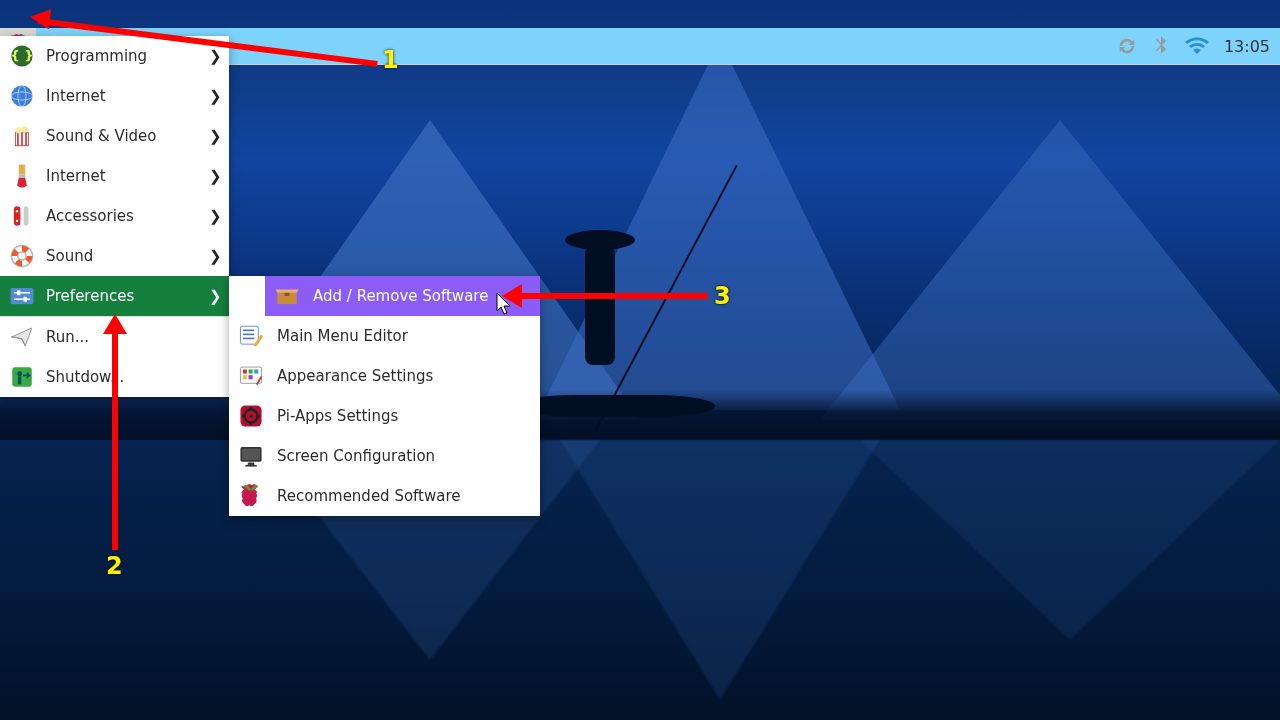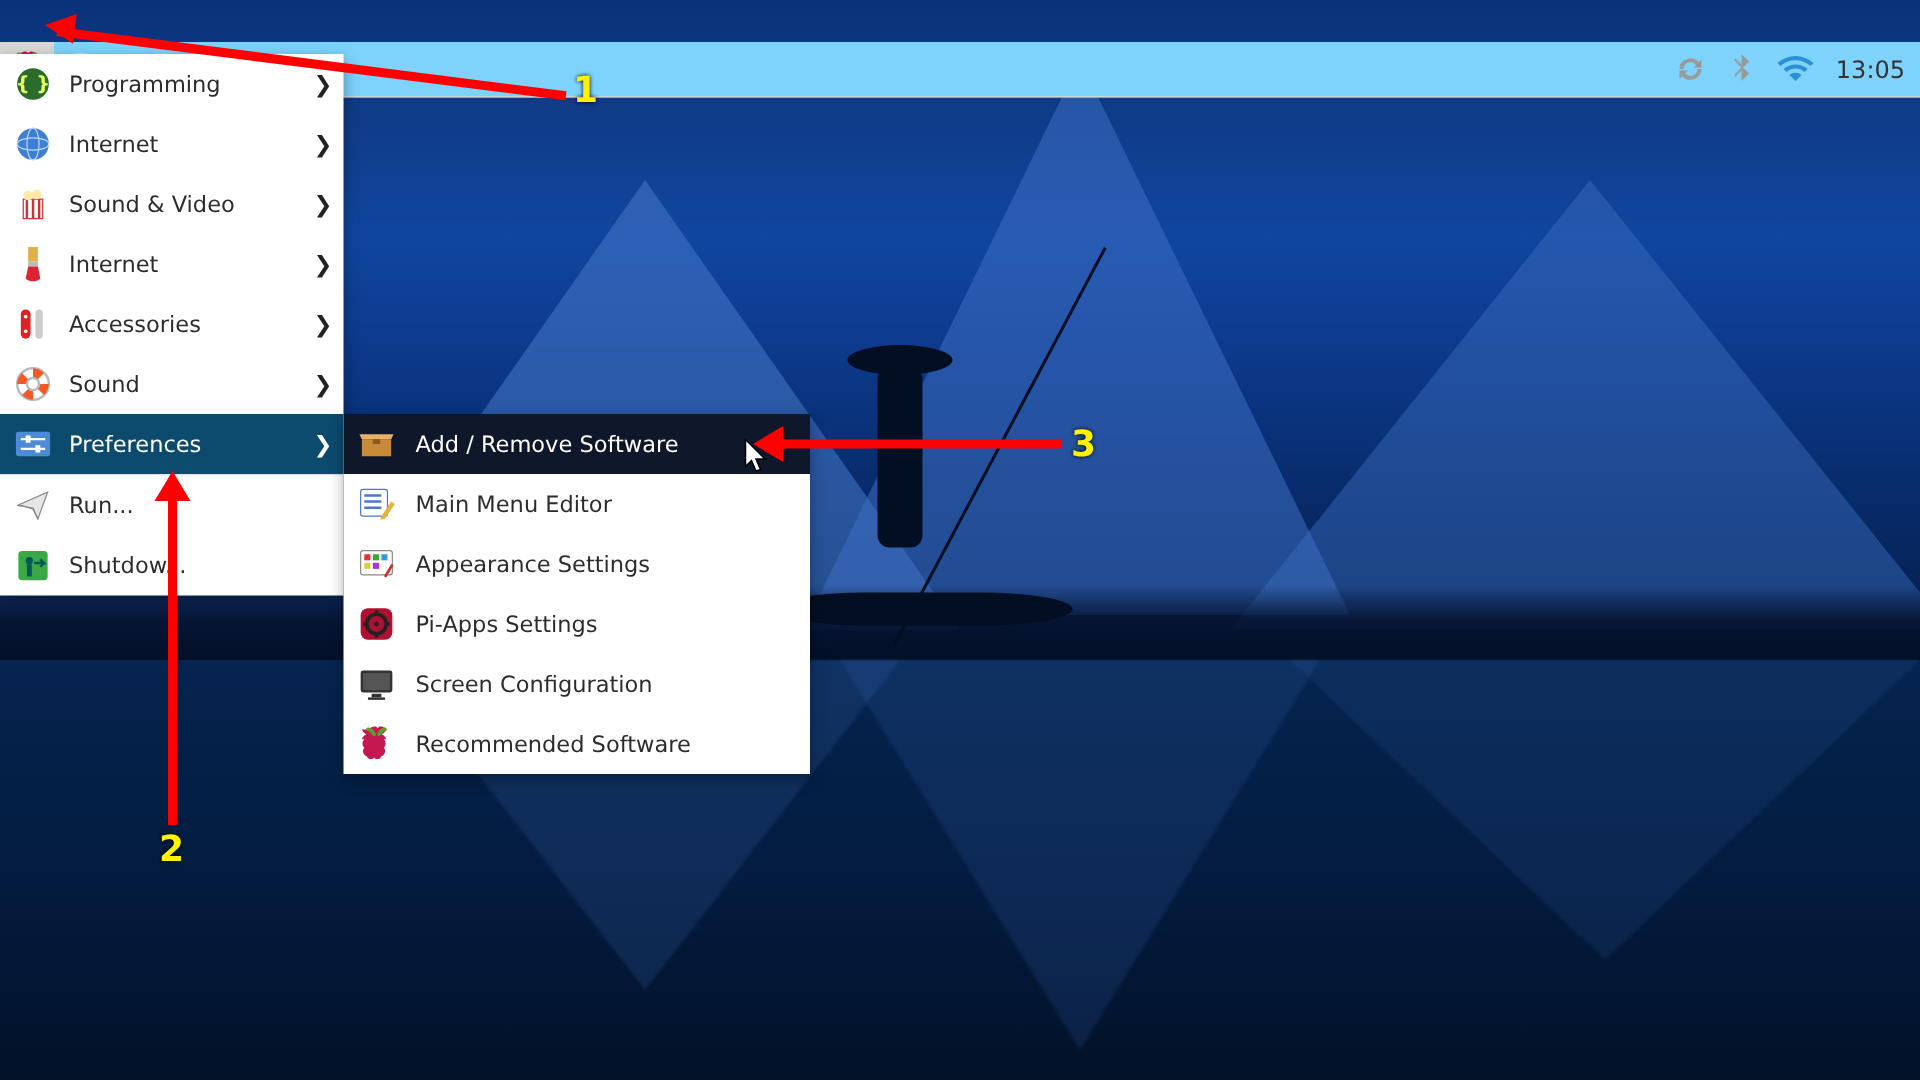--- a/index.html
+++ b/index.html
@@ -38,28 +38,28 @@
   #pi-menu-btn{background:#d8d8d4;}
   .tray{margin-left:auto;display:flex;align-items:center;height:36px;padding-right:10px;gap:14px;color:#555;}
   .tray svg{display:block;}
   #clock{font-size:16px;color:#333;}
   
   .menu{position:absolute;background:#fff;box-shadow:0 3px 10px rgba(0,0,0,.35);z-index:60;}
   #main-menu{left:0;top:36px;width:229px;}
   .mi{display:flex;align-items:center;height:40px;padding:0 10px 0 8px;gap:10px;white-space:nowrap;}
   .mi .lbl{flex:1;}
   .mi .arw{width:10px;text-align:center;color:#222;}
-  .mi.sel{background:#0c4a6e;color:#fff;}
+  .mi.sel{background:#15803d;color:#fff;}
   .mi.sel .arw{color:#fff;}
   .sep{height:1px;background:#e3e3e3;margin:0;}
   .ico{width:28px;height:28px;display:flex;align-items:center;justify-content:center;}
   
   #sub-menu{left:229px;top:276px;width:311px;}
   .smi{display:flex;align-items:center;height:40px;padding:0 14px 0 8px;gap:12px;white-space:nowrap;}
-  .smi.sel{background:#0f172a;color:#fff;}
+  .smi.sel{background:#8b5cf6;color:#fff;margin-left:36px;}
   
   .anno-num{position:absolute;font-weight:bold;font-size:24px;color:#fff200;text-shadow:0 0 3px #000;z-index:80;}
   .arrow-line{position:absolute;background:#ff0000;z-index:75;}
   .arrow-head{position:absolute;width:0;height:0;border-style:solid;z-index:76;}
   
   #cursor{position:absolute;z-index:90;pointer-events:none;}
 </style>
 </head>
 <body>
 

